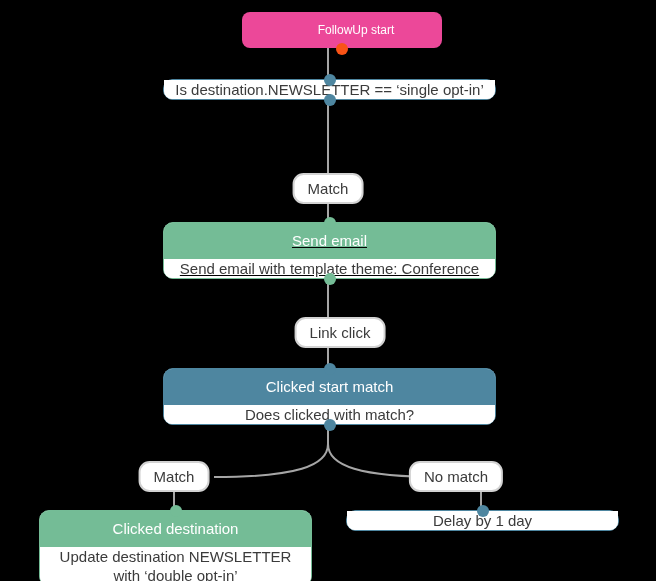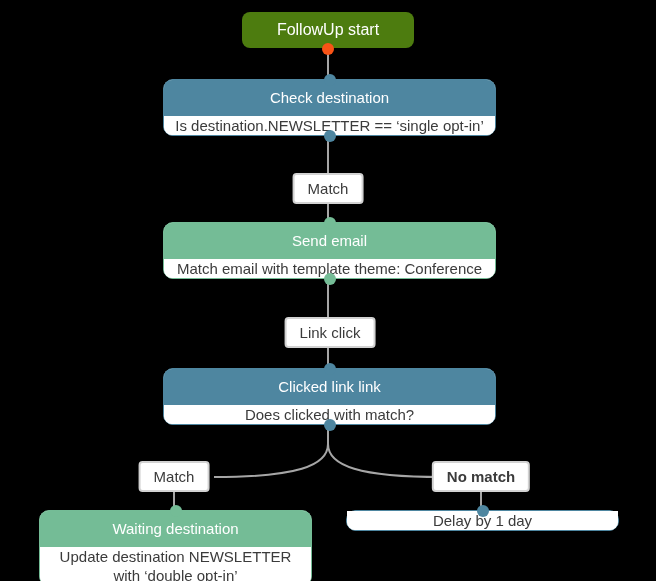--- a/index.html
+++ b/index.html
@@ -30,28 +30,29 @@
     stroke: #a6a6a6;
     stroke-width: 2;
     fill: none;
   }
   .start-btn {
     position: absolute;
     left: 242px;
     top: 12px;
     width: 172px;
     height: 36px;
-    background: #4d7c0f;
+    background: #ec4899;
     border-radius: 8px;
     color: #ffffff;
-    font-size: 16px;
+    font-size: 12px;
     display: flex;
     align-items: center;
     justify-content: center;
     z-index: 2;
+    padding-left: 28px;
   }
   .card {
     position: absolute;
     background: #ffffff;
     border: 1.5px solid var(--c);
     border-radius: 10px;
     z-index: 2;
   }
   .card-header {
     background: var(--c);
@@ -83,21 +84,21 @@
     transform: translateX(-50%);
     z-index: 3;
   }
   .nub-top    { top: -6.5px; }
   .nub-bottom { bottom: -6.5px; }
   .edge-label {
     position: absolute;
     transform: translateX(-50%);
     background: #ffffff;
     border: 2px solid #d2d2d2;
-    border-radius: 4px;
+    border-radius: 11px;
     color: #3b3b3b;
     font-size: 15px;
     padding: 5px 13px;
     white-space: nowrap;
     z-index: 2;
   }
   .blue  { --c: #4e86a0; }
   .green { --c: #74bc96; }
   .orange{ --c: #f95316; }
 </style>
@@ -114,49 +115,48 @@
     <line x1="481" y1="490" x2="481" y2="513"></line>
   </svg>
 
   <div class="start-btn orange">
     <span>FollowUp start</span>
     <i class="nub nub-bottom orange"></i>
   </div>
 
   <div class="card blue" style="left:163px; top:79px; width:331px;">
     <i class="nub nub-top"></i>
-    <div class="card-header">Check destination</div>
     <div class="card-body">Is destination.NEWSLETTER == ‘single opt-in’</div>
     <i class="nub nub-bottom"></i>
   </div>
 
   <div class="edge-label" style="left:328px; top:173px;">Match</div>
 
-  <div class="card green" style="left:163px; top:222px; width:331px;">
+  <div class="card green" style="left:163px; top:222px; width:331px;text-decoration:underline;">
     <i class="nub nub-top"></i>
     <div class="card-header">Send email</div>
-    <div class="card-body">Match email with template theme: Conference</div>
+    <div class="card-body">Send email with template theme: Conference</div>
     <i class="nub nub-bottom"></i>
   </div>
 
-  <div class="edge-label" style="left:330px; top:317px;">Link click</div>
+  <div class="edge-label" style="left:340px; top:317px;">Link click</div>
 
   <div class="card blue" style="left:163px; top:368px; width:331px;">
     <i class="nub nub-top"></i>
-    <div class="card-header">Clicked link link</div>
+    <div class="card-header">Clicked start match</div>
     <div class="card-body">Does clicked with match?</div>
     <i class="nub nub-bottom"></i>
   </div>
 
   <div class="edge-label" style="left:174px; top:461px;">Match</div>
-  <div class="edge-label" style="left:481px; top:461px;font-weight:bold;">No match</div>
+  <div class="edge-label" style="left:456px; top:461px;">No match</div>
 
   <div class="card green" style="left:39px; top:510px; width:271px;">
     <i class="nub nub-top"></i>
-    <div class="card-header">Waiting destination</div>
+    <div class="card-header">Clicked destination</div>
     <div class="card-body">Update destination NEWSLETTER with ‘double opt-in’</div>
   </div>
 
   <div class="card blue" style="left:346px; top:510px; width:271px;">
     <i class="nub nub-top"></i>
     <div class="card-body">Delay by 1 day</div>
   </div>
 
 </div>
 

